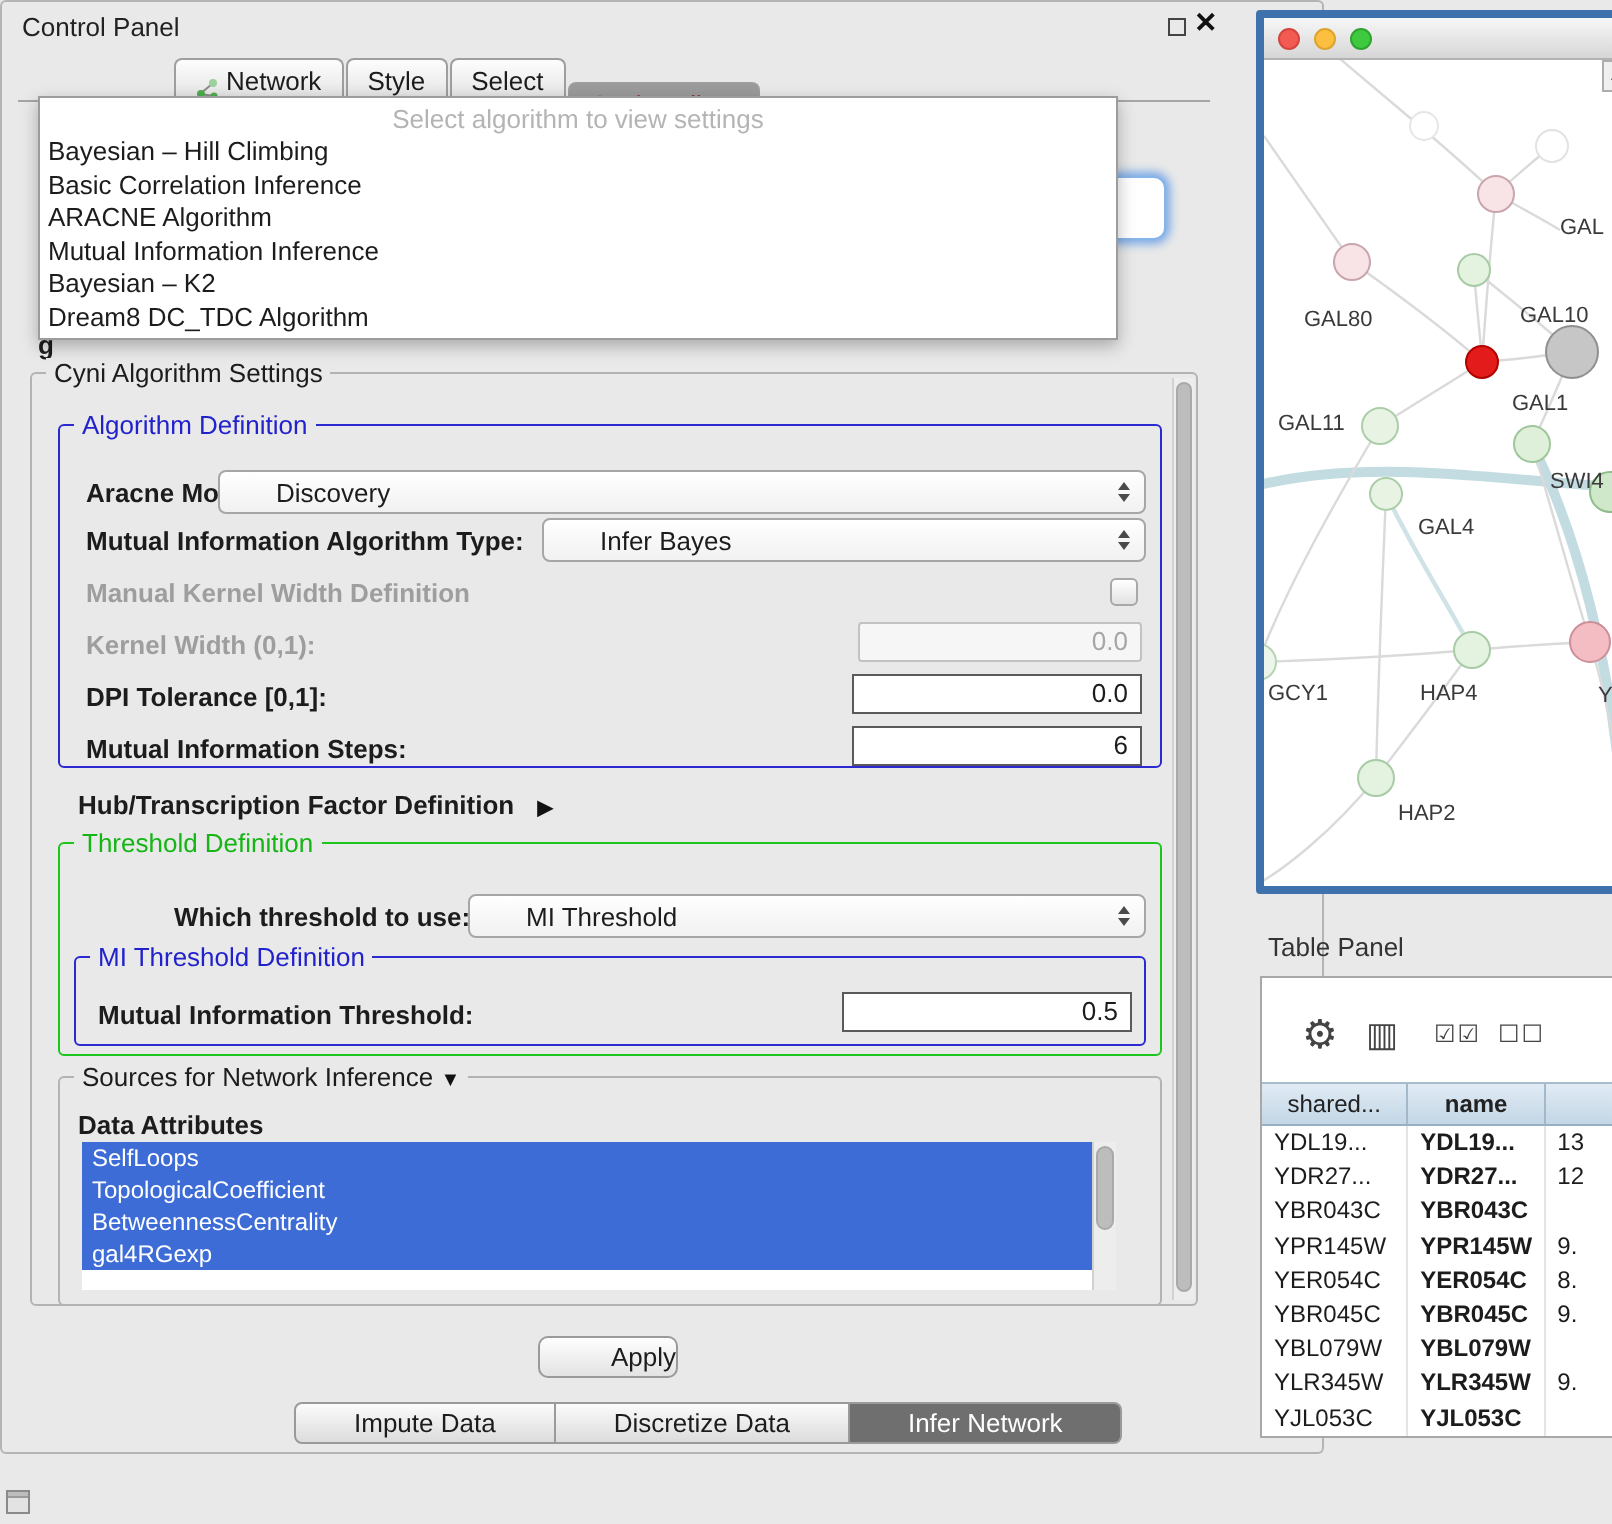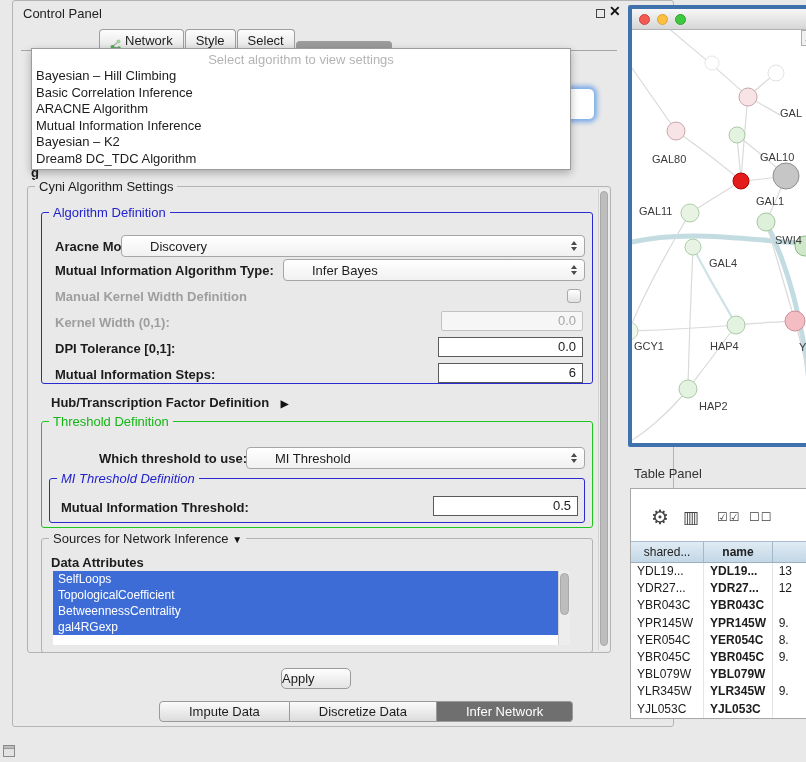--- a/index.html
+++ b/index.html
@@ -3,21 +3,21 @@
 <meta charset="utf-8">
 <style>
   * { margin:0; padding:0; box-sizing:border-box; }
   html,body { background:#e9e9e9; }
   #screen {
     position:relative; width:806px; height:762px; overflow:hidden;
     background:#e9e9e9; font-family:"Liberation Sans", sans-serif; color:#1c1c1c;
   }
   
   #control-panel {
-    position:absolute; left:12px; top:8; width:662px; height:727px;
+    position:absolute; left:0; top:8; width:662px; height:727px;
     background:#e9e9e9; border:1px solid #b4b4b4; border-radius:3px;
   }
   .cp-title { position:absolute; left:10px; top:5px; font-size:13px; color:#222; }
   .win-float { position:absolute; left:583px; top:8px; width:9px; height:9px; border:1.5px solid #444; background:transparent; }
   .win-close { position:absolute; left:596px; top:2px; font-size:14px; font-weight:bold; color:#111; cursor:default; }
   
   .tabs { position:absolute; left:86px; top:28px; height:22px; display:flex; }
   .tab {
     height:22px; padding:0 10px; font-size:13px; line-height:21px;
     border:1px solid #9e9e9e; border-bottom:none; border-radius:4px 4px 0 0;
@@ -68,21 +68,21 @@
   .tri { font-size:10px; color:#111; }
   
   .vscroll { position:absolute; background:#ededed; border-left:1px solid #d2d2d2; }
   .vthumb { position:absolute; left:1px; right:1px; background:#bdbdbd; border-radius:5px; border:1px solid #a9a9a9; }
   
   #attr-list { position:absolute; left:40px; top:570px; width:517px; height:74px; background:#fff; overflow:hidden; }
   #attr-list .li { height:16px; line-height:16px; background:#3d6cd7; color:#fff; font-size:12px; padding-left:5px; width:505px; }
   
   .btn {
     position:absolute; height:21px; border:1px solid #9a9a9a; border-radius:5px;
-    background:linear-gradient(#fefefe,#e3e3e3); font-size:13px; text-align:left; line-height:19px;
+    background:linear-gradient(#fefefe,#e3e3e3); font-size:13px; text-align:right; line-height:19px;
   }
   .seg-tabs { position:absolute; left:146px; top:700px; height:21px; display:flex; }
   .seg {
     height:21px; padding:0 29px; font-size:13px; line-height:20px;
     border:1px solid #9a9a9a; border-left:none; background:linear-gradient(#fbfbfb,#dcdcdc); white-space:nowrap;
   }
   .seg:first-child { border-left:1px solid #9a9a9a; border-radius:4px 0 0 4px; }
   .seg:last-child { border-radius:0 4px 4px 0; }
   .seg.selected { background:#6f6f6f; color:#fff; }
   
@@ -224,21 +224,21 @@
     <div class="lbl" style="left:86px; top:450px;">Which threshold to use:</div>
     <div class="combo" style="left:233px; top:446px; width:339px;">
       <span>MI Threshold</span>
       <span class="arrows">
           <i class="up"></i>
           <i class="dn"></i>
         </span>
     </div>
 
     <div class="group blue" style="left:36px; top:477px; width:536px; height:45px;"></div>
-    <div class="group-title blue" style="left:44px; top:470px;font-style:italic;">MI Threshold Definition</div>
+    <div class="group-title blue" style="left:44px; top:470px;">MI Threshold Definition</div>
     <div class="lbl" style="left:48px; top:499px;">Mutual Information Threshold:</div>
     <div class="field" style="left:420px; top:495px; width:145px;">0.5</div>
 
     <div class="group" style="left:28px; top:537px; width:552px; height:115px;"></div>
     <div class="group-title" style="left:36px; top:530px;">
       <span>Sources for Network Inference</span>
       <span class="tri">▼</span>
     </div>
     <div class="lbl" style="left:38px; top:554px;">Data Attributes</div>
 

